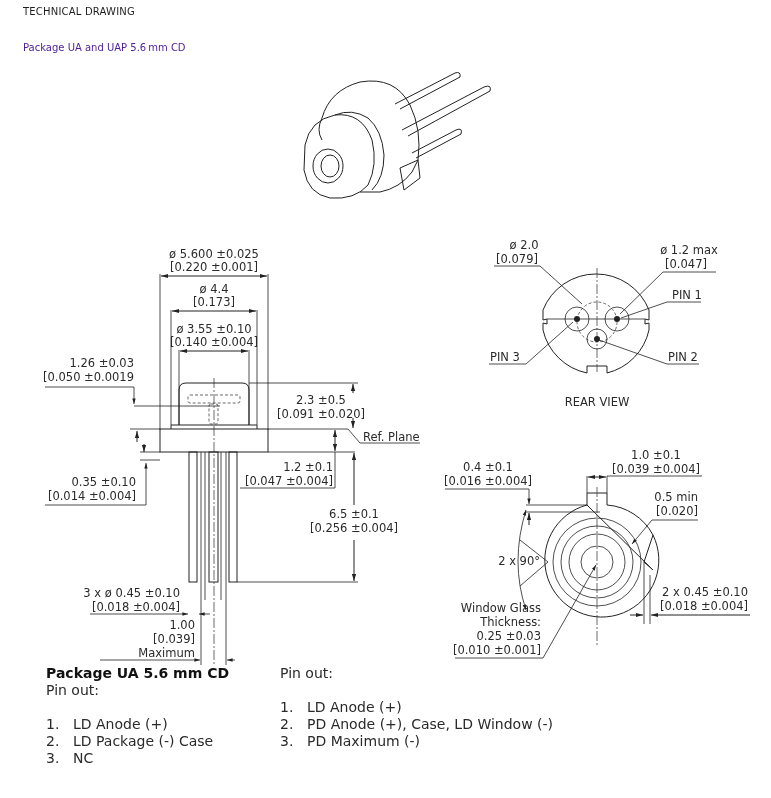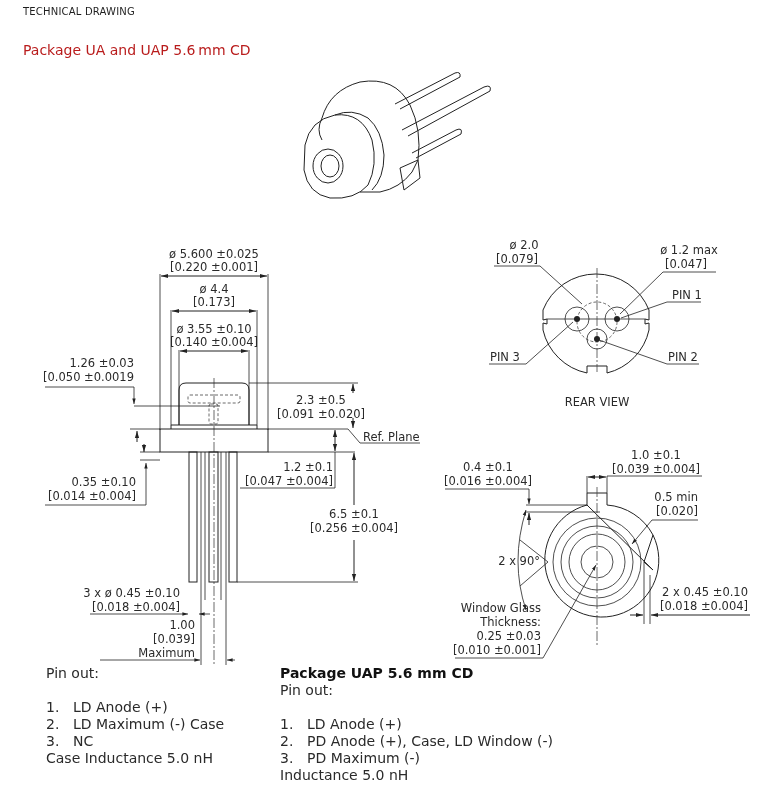--- a/index.html
+++ b/index.html
@@ -1,20 +1,20 @@
 <!DOCTYPE html>
 <html><head>
 <meta charset="utf-8">
 <style>
   html, body { margin: 0; padding: 0; background: #ffffff; }
   body { width: 771px; height: 798px; position: relative; overflow: hidden;
          font-family: "DejaVu Sans", sans-serif; color: #2a2a2a; }
   .abs { position: absolute; white-space: nowrap; }
   .heading { left: 23px; top: 6px; font-size: 10px; letter-spacing: 0.2px; color: #1e1e1e; }
-  .subheading { left: 23px; top: 42px; font-size: 14px; color: #b91c1c; }
+  .subheading { left: 23px; top: 42px; font-size: 10px; color: #4c1d95; }
   svg#drawing { position: absolute; left: 0; top: 0; }
   svg text { font-family: "DejaVu Sans", sans-serif; font-size: 11.5px; fill: #2a2a2a; }
   .ln { stroke: #222; stroke-width: 1; fill: none; }
   .thin { stroke: #222; stroke-width: 0.8; fill: none; }
   .dash { stroke: #444; stroke-width: 0.8; fill: none; stroke-dasharray: 3 2; }
   .center { stroke: #444; stroke-width: 0.8; fill: none; stroke-dasharray: 10 2 2 2; }
   .pkg { position: absolute; font-size: 14px; line-height: 17px; color: #2a2a2a; }
   .pkg .title { font-weight: bold; color: #111; }
   .pkg .row { display: flex; }
   .pkg .num { width: 27px; }
@@ -218,47 +218,45 @@
     <text x="748" y="596" text-anchor="end">2 x 0.45 ±0.10</text>
     <text x="748" y="610" text-anchor="end">[0.018 ±0.004]</text>
     <text x="541" y="612" text-anchor="end">Window Glass</text>
     <text x="541" y="626" text-anchor="end">Thickness:</text>
     <text x="541" y="640" text-anchor="end">0.25 ±0.03</text>
     <text x="541" y="654" text-anchor="end">[0.010 ±0.001]</text>
   </g>
 </svg>
 
 <div class="pkg" style="left:46px; top:665px;">
+  <div class="title">Package UA 5.6 mm CD</div>
   <div>Pin out:</div>
   <div class="spacer"></div>
   <div class="row">
       <span class="num">1.</span>
       <span>LD Anode (+)</span>
     </div>
   <div class="row">
       <span class="num">2.</span>
-      <span>LD Maximum (-) Case</span>
+      <span>LD Package (-) Case</span>
     </div>
   <div class="row">
       <span class="num">3.</span>
       <span>NC</span>
     </div>
-  <div>Case Inductance 5.0 nH</div>
 </div>
 
 <div class="pkg" style="left:280px; top:665px;">
-  <div class="title">Package UAP 5.6 mm CD</div>
   <div>Pin out:</div>
   <div class="spacer"></div>
   <div class="row">
       <span class="num">1.</span>
       <span>LD Anode (+)</span>
     </div>
   <div class="row">
       <span class="num">2.</span>
       <span>PD Anode (+), Case, LD Window (-)</span>
     </div>
   <div class="row">
       <span class="num">3.</span>
       <span>PD Maximum (-)</span>
     </div>
-  <div>Inductance 5.0 nH</div>
 </div>
 
 </body></html>

